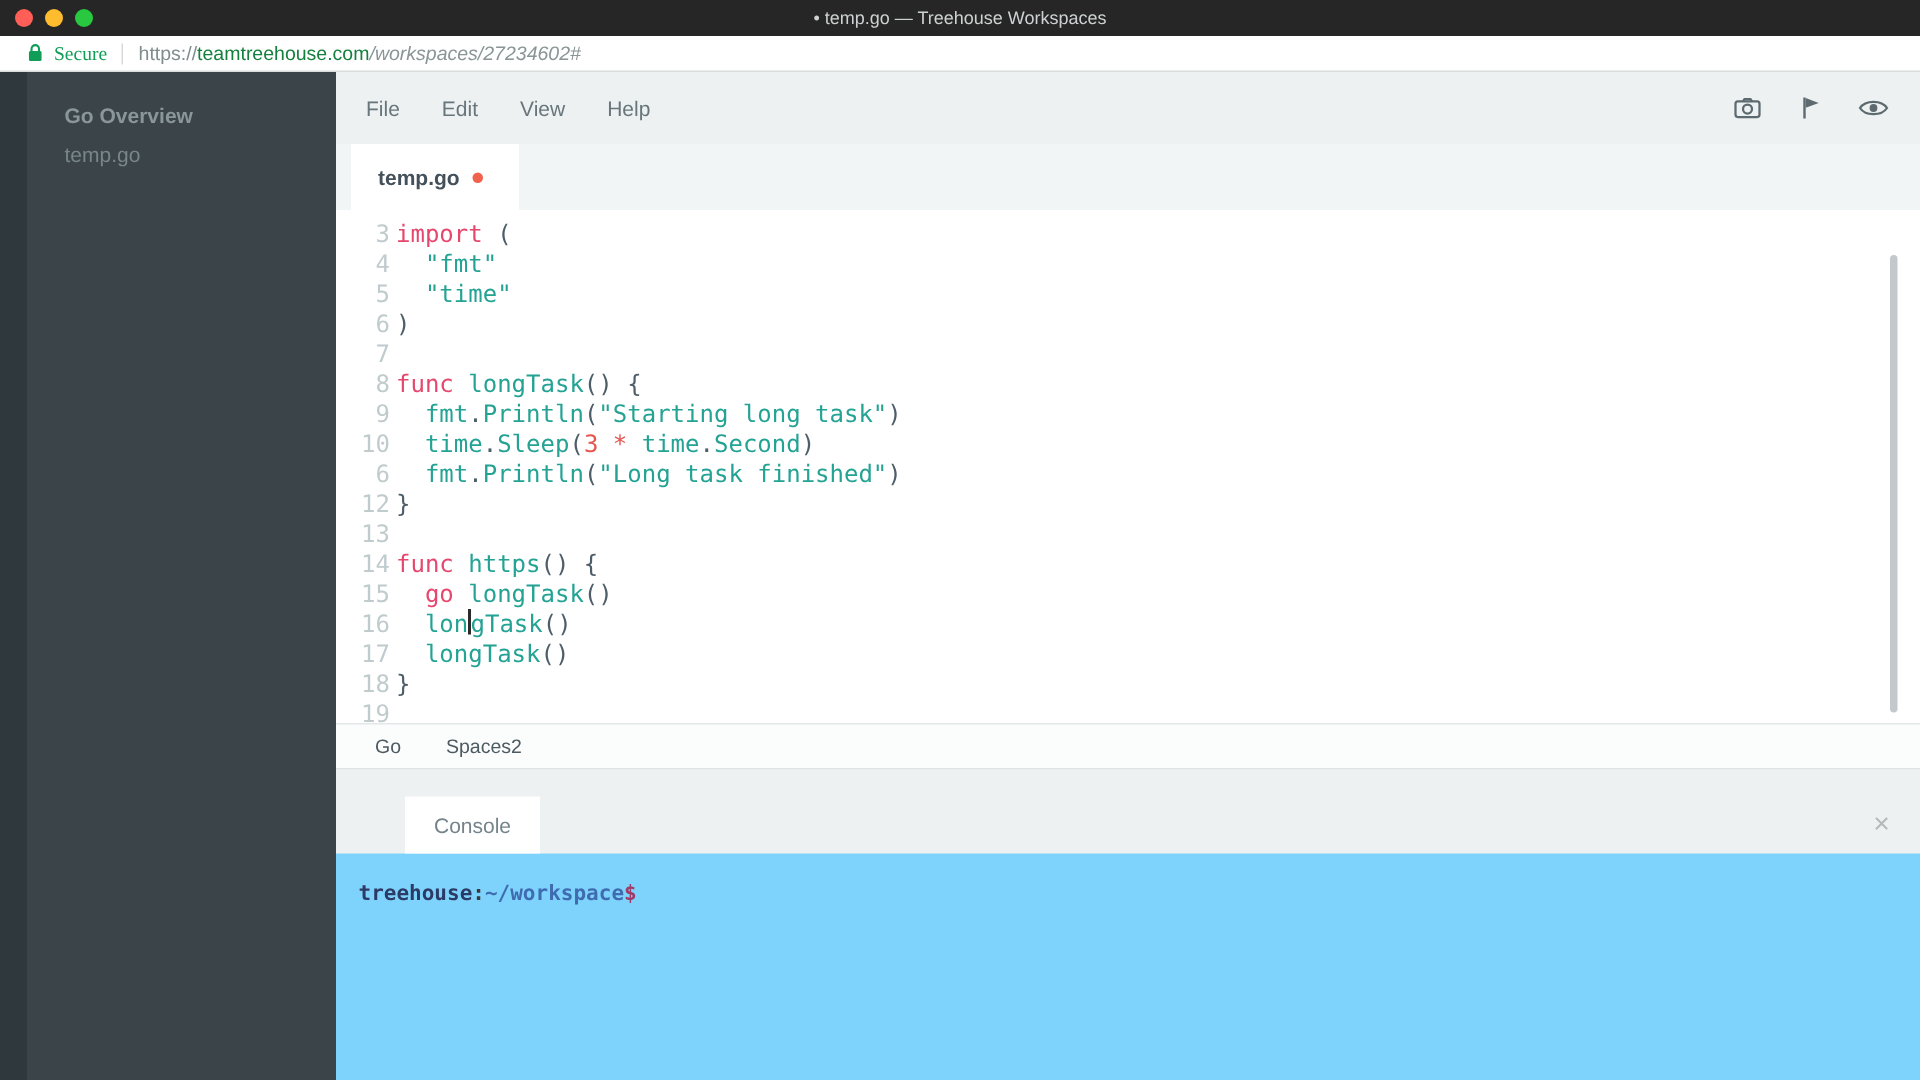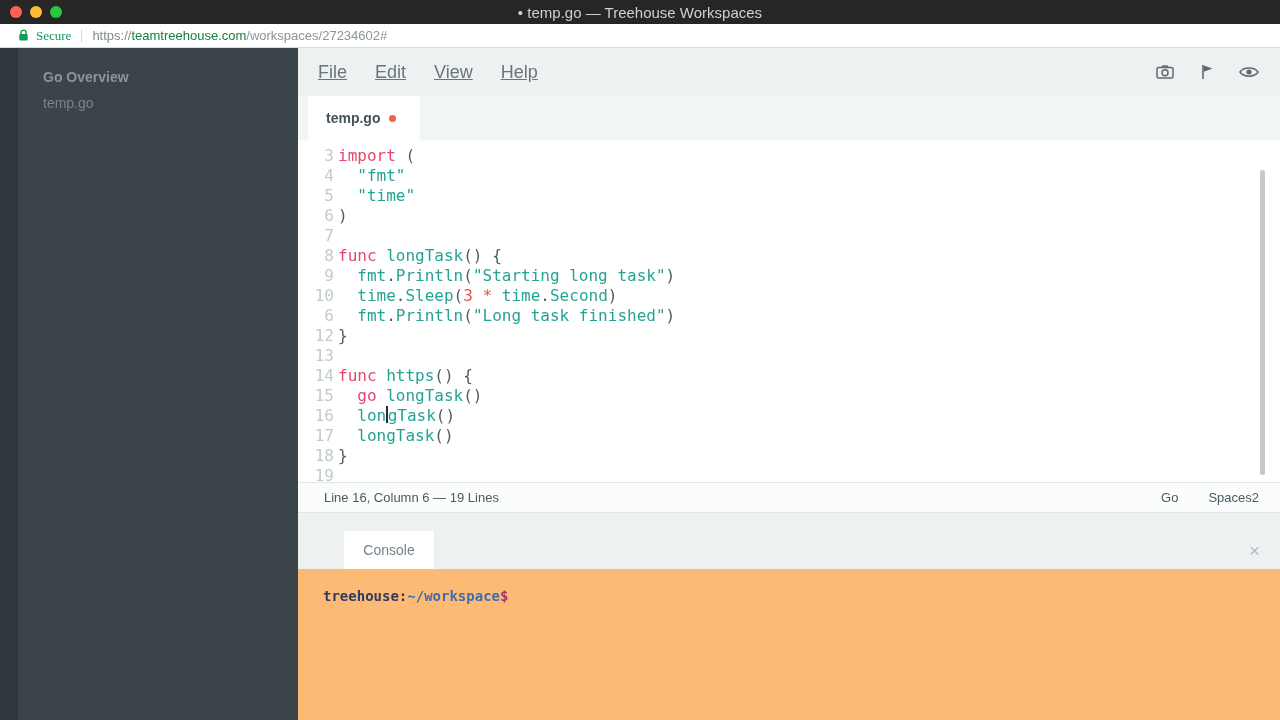--- a/index.html
+++ b/index.html
@@ -7,47 +7,47 @@
               font-family:"Liberation Sans", sans-serif; }
   .screen { width:1280px; height:720px; display:flex; flex-direction:column; }
 
   
   .titlebar { height:24px; background:#262626; position:relative; display:flex; align-items:center; flex:0 0 auto; }
   .traffic { display:flex; gap:8px; margin-left:10px; z-index:2; }
   .light { width:12px; height:12px; border-radius:50%; }
   .light.close { background:var(--light_close,#ff5f57); }
   .light.min   { background:var(--light_minimize,#febc2e); }
   .light.zoom  { background:var(--light_zoom,#28c840); }
-  .win-title { position:absolute; left:0; right:0; text-align:center; color:#cdd1d1; font-size:15px; }
+  .win-title { position:absolute; left:0; right:0; text-align:center; color:#cdd1d1; font-size:12px; }
 
   
   .urlbar { height:24px; background:#ffffff; border-bottom:1px solid #d9dcdc; display:flex;
             align-items:center; padding-left:18px; font-size:13px; flex:0 0 auto; }
   .lock { width:12px; height:14px; margin-right:6px; display:flex; align-items:center; }
   .secure { color:var(--secure_green,#0f9d58); margin-right:10px;font-family:Liberation Serif, serif; }
   .url-div { width:1px; height:14px; background:#d7dada; margin-right:10px; }
   .url-scheme { color:#7f8d8d; }
   .url-domain { color:#15803d; }
-  .url-path { color:#8a9596; }
+  .url-path { color:#8a9596;font-style:italic; }
 
   
   .content { flex:1 1 auto; display:flex; min-height:0; }
 
   
-  .sidebar { width:298px; background:#3a4449; display:flex; flex:0 0 auto; }
+  .sidebar { width:224px; background:#3a4449; display:flex; flex:0 0 auto; }
   .sidebar-strip { width:18px; background:#2f383c; }
   .sidebar-body { padding-top:16px; flex:1; }
   .side-item { height:26px; line-height:26px; padding-left:25px; font-size:14px; color:#78858b; cursor:pointer; }
   .side-item.head { font-weight:bold; color:#8a969b; }
 
   
   .main { flex:1 1 auto; display:flex; flex-direction:column; background:#edf1f1; min-width:0; }
 
   .menubar { height:48px; display:flex; align-items:center; padding:0 20px; flex:0 0 auto; }
-  .menu-item { font-size:18px; color:#68767c; margin-right:28px; cursor:pointer;text-decoration:underline; }
+  .menu-item { font-size:14px; color:#68767c; margin-right:28px; cursor:pointer; }
   .menu-icons { margin-left:auto; display:flex; align-items:center; gap:20px; }
   .mi { width:22px; height:22px; display:flex; align-items:center; justify-content:center; cursor:pointer; }
 
   .tabstrip { height:44px; background:#f2f5f5; display:flex; flex:0 0 auto; }
   .tab { margin-left:10px; width:112px; background:#ffffff; display:flex; align-items:center;
          padding-left:18px; cursor:pointer; }
   .tab-label { font-size:14px; font-weight:bold; color:#44515a; }
   .dirty-dot { width:7px; height:7px; border-radius:50%; background:var(--tab_dot,#f0624d); margin-left:9px; }
 
   
@@ -71,21 +71,21 @@
   .status-left { flex:1; }
   .status-mode { margin-right:30px; cursor:pointer; }
   .status-indent { cursor:pointer; display:flex; }
 
   
   .console-tabs { height:38px; margin-top:18px; display:flex; position:relative; flex:0 0 auto;margin-left:36px; }
   .console-tab { margin-left:10px; width:90px; background:#ffffff; display:flex; align-items:center;
                  justify-content:center; font-size:14px; color:#75838a; cursor:pointer; }
   .console-close { position:absolute; right:20px; top:50%; transform:translateY(-50%); color:#b3babd;
                    font-size:19px; line-height:1; cursor:pointer; }
-  .terminal { flex:1 1 auto; background:#fdba74; padding:19px 0 0 25px;
+  .terminal { flex:1 1 auto; background:#7dd3fc; padding:19px 0 0 15px;
               font-family:"DejaVu Sans Mono", monospace; font-size:14px; font-weight:bold; }
   .p-user { color:var(--prompt_user,#2c3a66); }
   .p-colon { color:#3a3a3a; }
   .p-path { color:var(--prompt_path,#3f6cb0); }
   .p-dollar { color:var(--prompt_dollar,#a03a68); }
 
   svg { display:block; }
 </style>
 </head>
 <body>
@@ -230,21 +230,20 @@
             </div>
             <div class="code-line">
               <span class="ln">19</span>
               <span class="code-text"></span>
             </div>
           </div>
         <div class="scrollbar"></div>
       </div>
 
       <div class="statusbar">
-        <span class="status-left">Line 16, Column 6 — 19 Lines</span>
         <span class="status-mode">Go</span>
         <span class="status-indent">
           <span>Spaces</span>
           <span>2</span>
         </span>
       </div>
 
       <div class="console-tabs">
         <div class="console-tab">Console</div>
         <span class="console-close">×</span>

